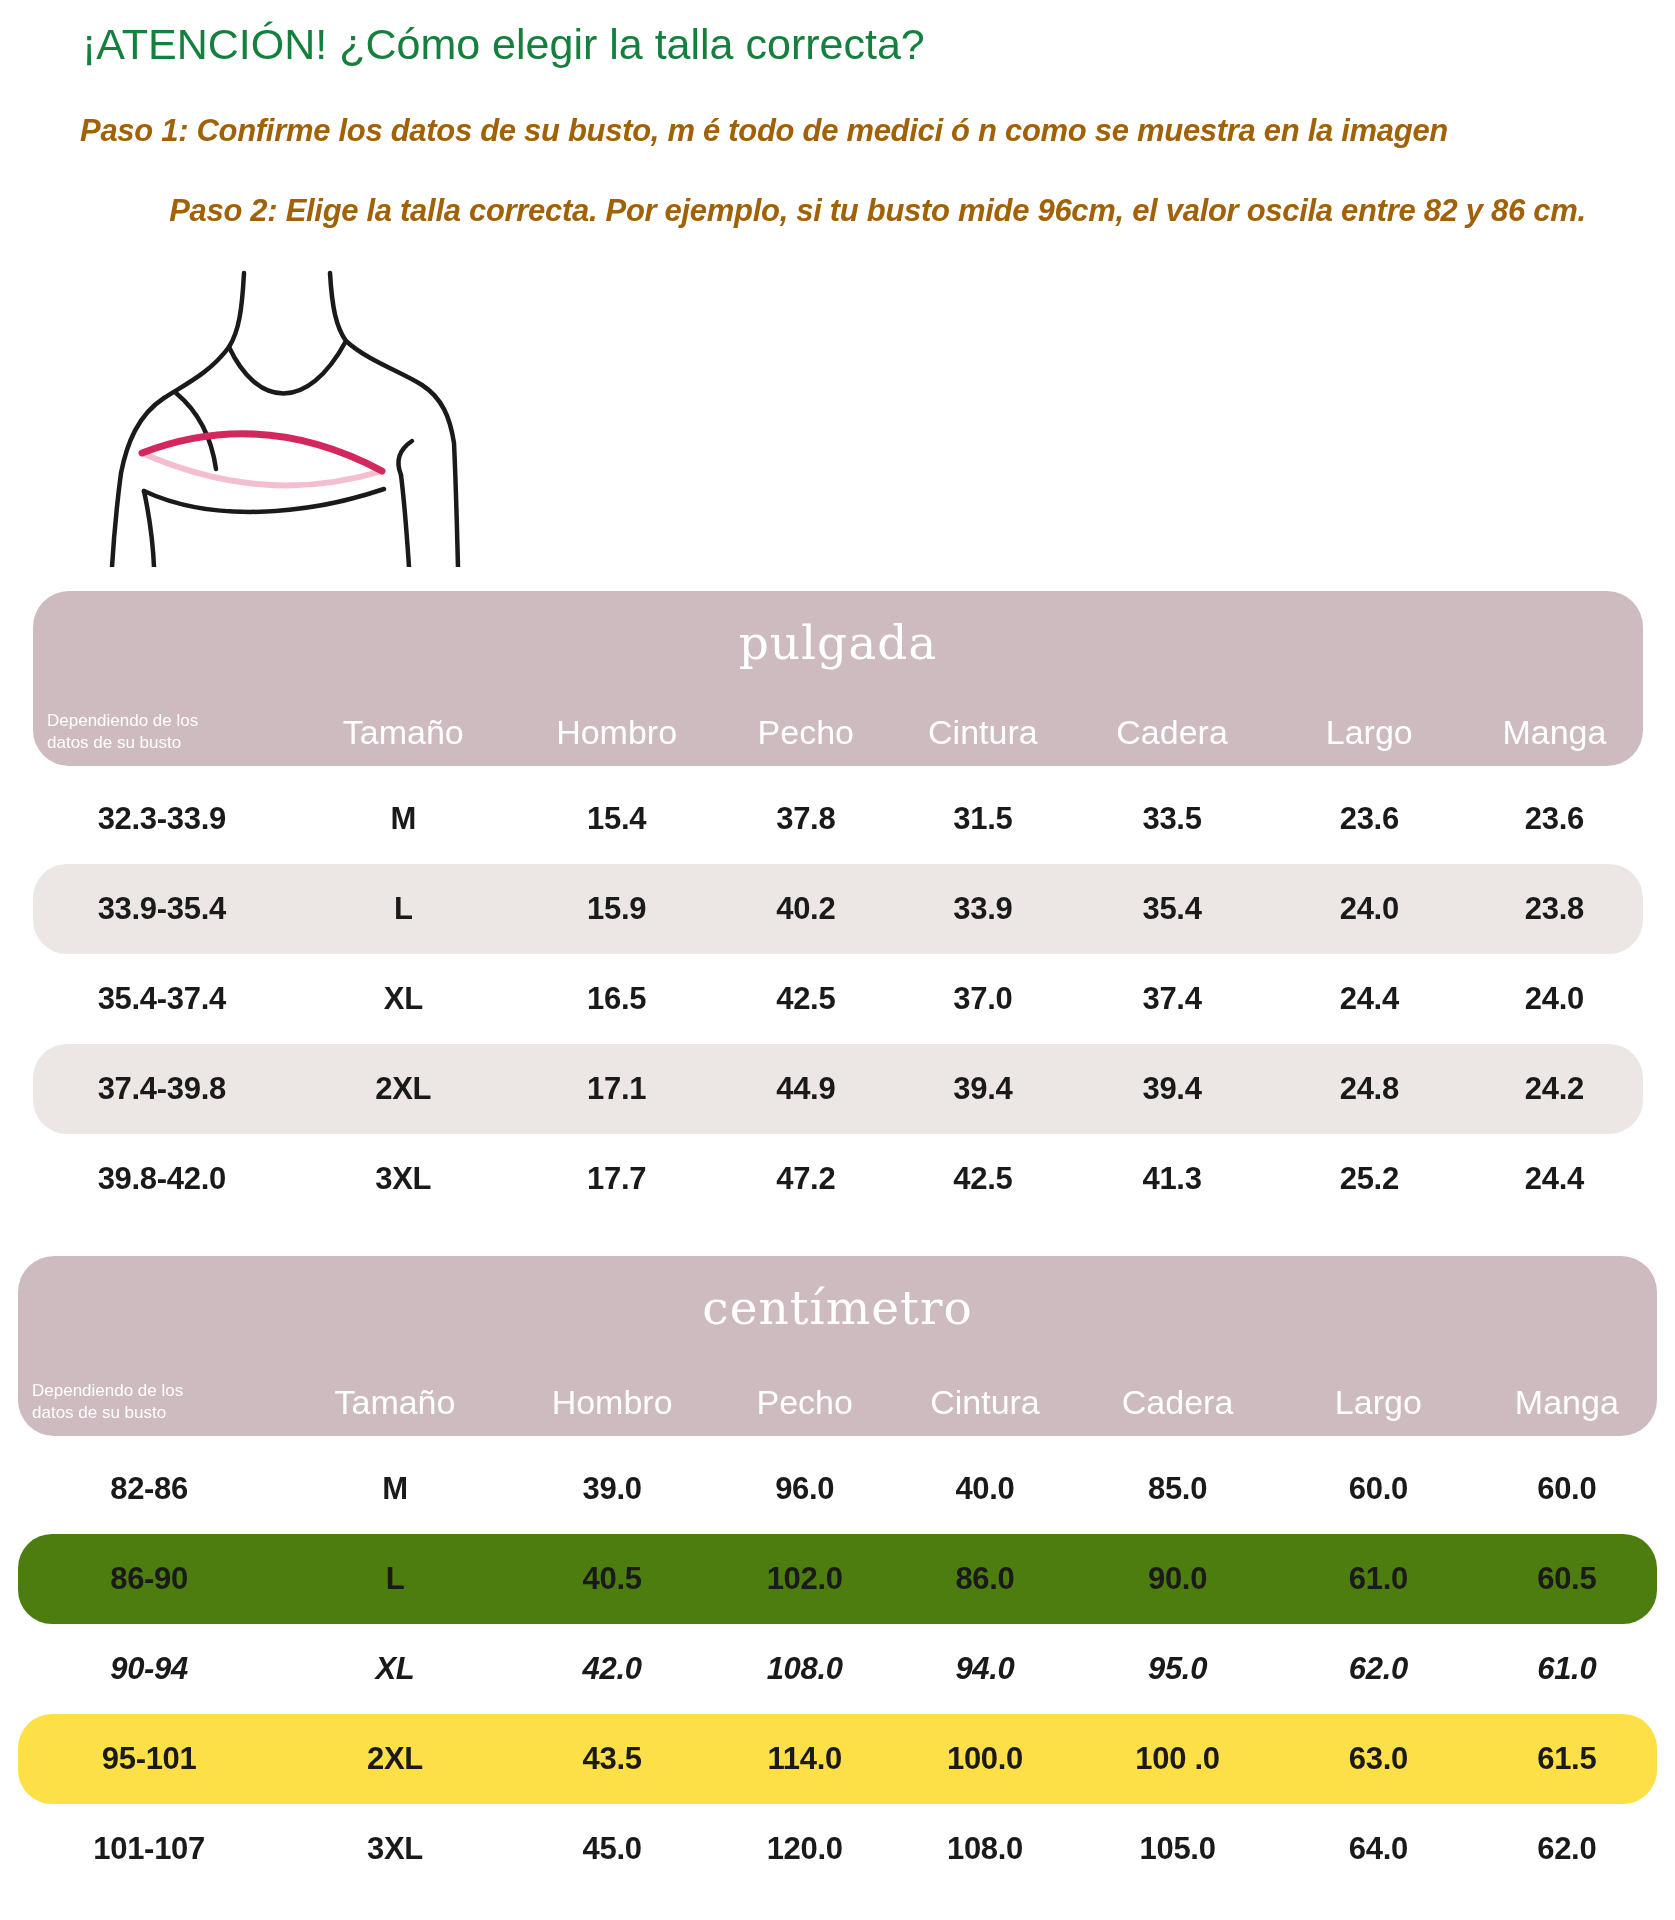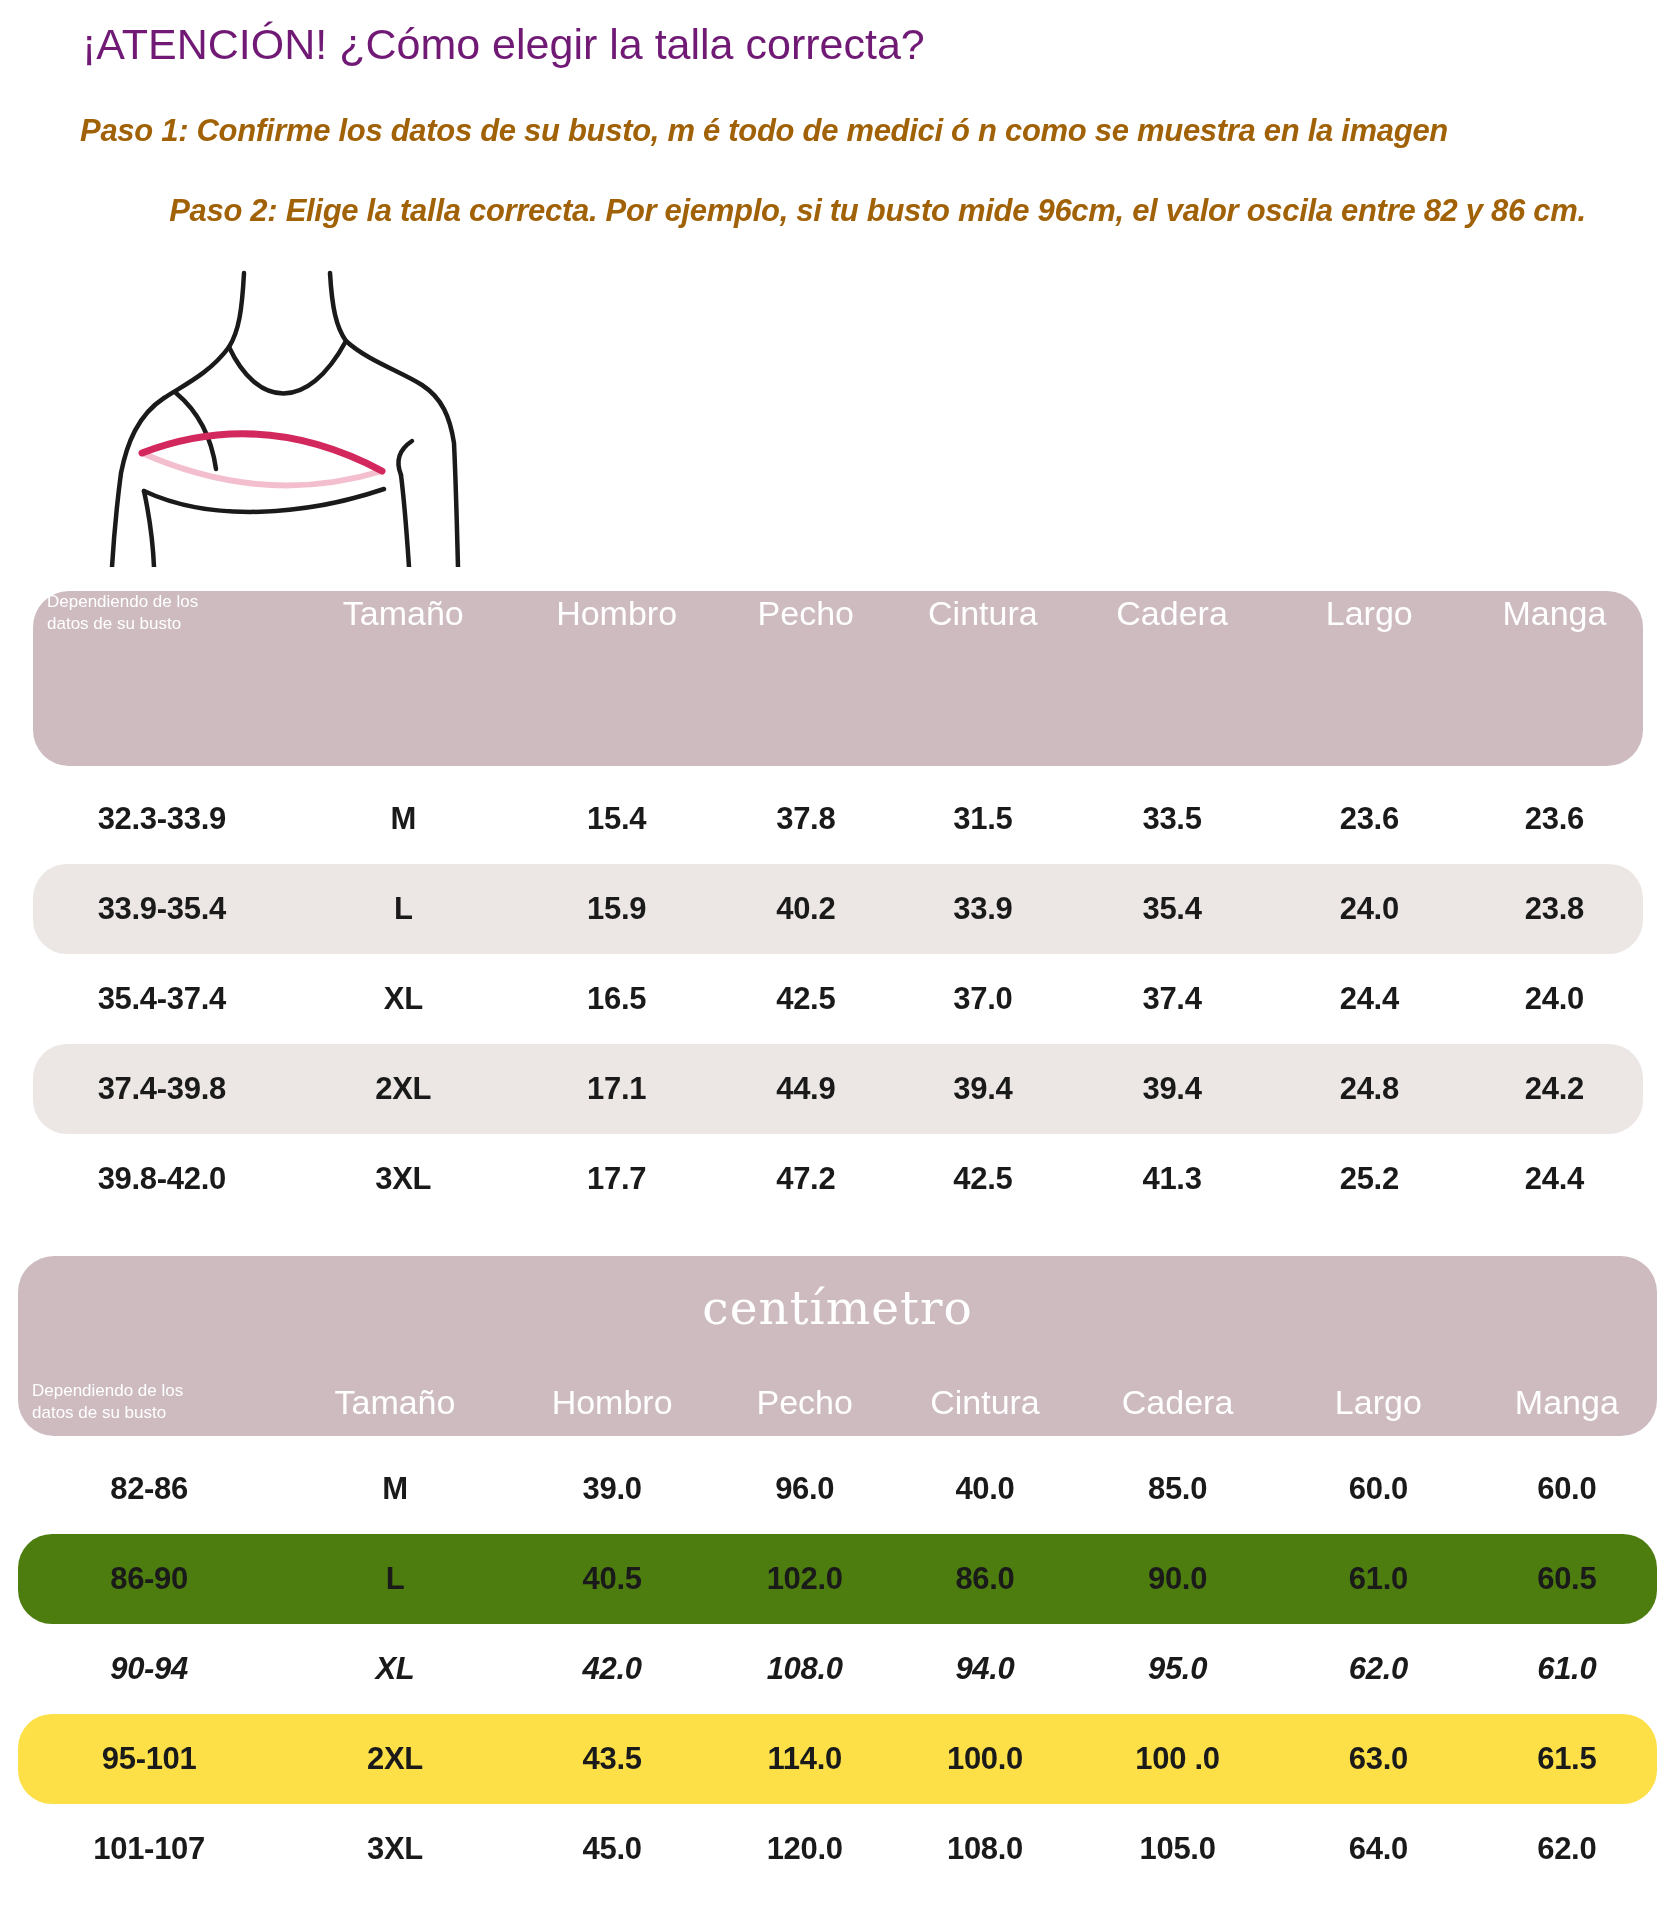--- a/index.html
+++ b/index.html
@@ -83,21 +83,21 @@
     letter-spacing:-0.3px;
     color:#1a1a1a;
   }
   .trow.italic .cell { font-style:italic; }
 </style>
 </head>
 <body>
 
 <div class="page">
 
-  <h1 class="page-title" style="color: #701a75; margin-top: 20px;">¡ATENCIÓN! ¿Cómo elegir la talla correcta?</h1>
+  <h1 class="page-title" style="color: #15803d; margin-top: 20px;">¡ATENCIÓN! ¿Cómo elegir la talla correcta?</h1>
 
   <p class="step-text step-1">Paso 1: Confirme los datos de su busto, m é todo de medici ó n como se muestra en la imagen</p>
   <p class="step-text step-2">Paso 2: Elige la talla correcta. Por ejemplo, si tu busto mide 96cm, el valor oscila entre 82 y 86 cm.</p>
 
   <div class="figure-wrap">
     <svg viewBox="0 0 380 312" xmlns="http://www.w3.org/2000/svg">
       <g fill="none" stroke="#1a1a1a" stroke-width="4.5" stroke-linecap="round">
 
         <path d="M152,18 C150,55 147,76 137,92 C118,118 92,130 72,143 C46,160 35,188 29,218 C25,248 22,280 20,312"></path>
 
@@ -116,20 +116,21 @@
         <path d="M52,236 C58,264 61,288 62,312"></path>
       </g>
 
       <path d="M50,198 Q172,252 290,216" fill="none" stroke="#f3bfce" stroke-width="6" stroke-linecap="round"></path>
       <path d="M50,198 Q170,152 290,216" fill="none" stroke="#d2285e" stroke-width="7" stroke-linecap="round"></path>
     </svg>
   </div>
 
   <section class="size-table t1">
     <div class="band" style="background: rgb(205, 187, 192);">
+      <div class="band-title">pulgada</div>
       <div class="grid-row head-row">
         <span class="cell note">
           <span>Dependiendo de los</span>
           <span>datos de su busto</span>
         </span>
         <span class="cell">Tamaño</span>
         <span class="cell">Hombro</span>
         <span class="cell">Pecho</span>
         <span class="cell">Cintura</span>
         <span class="cell">Cadera</span>

